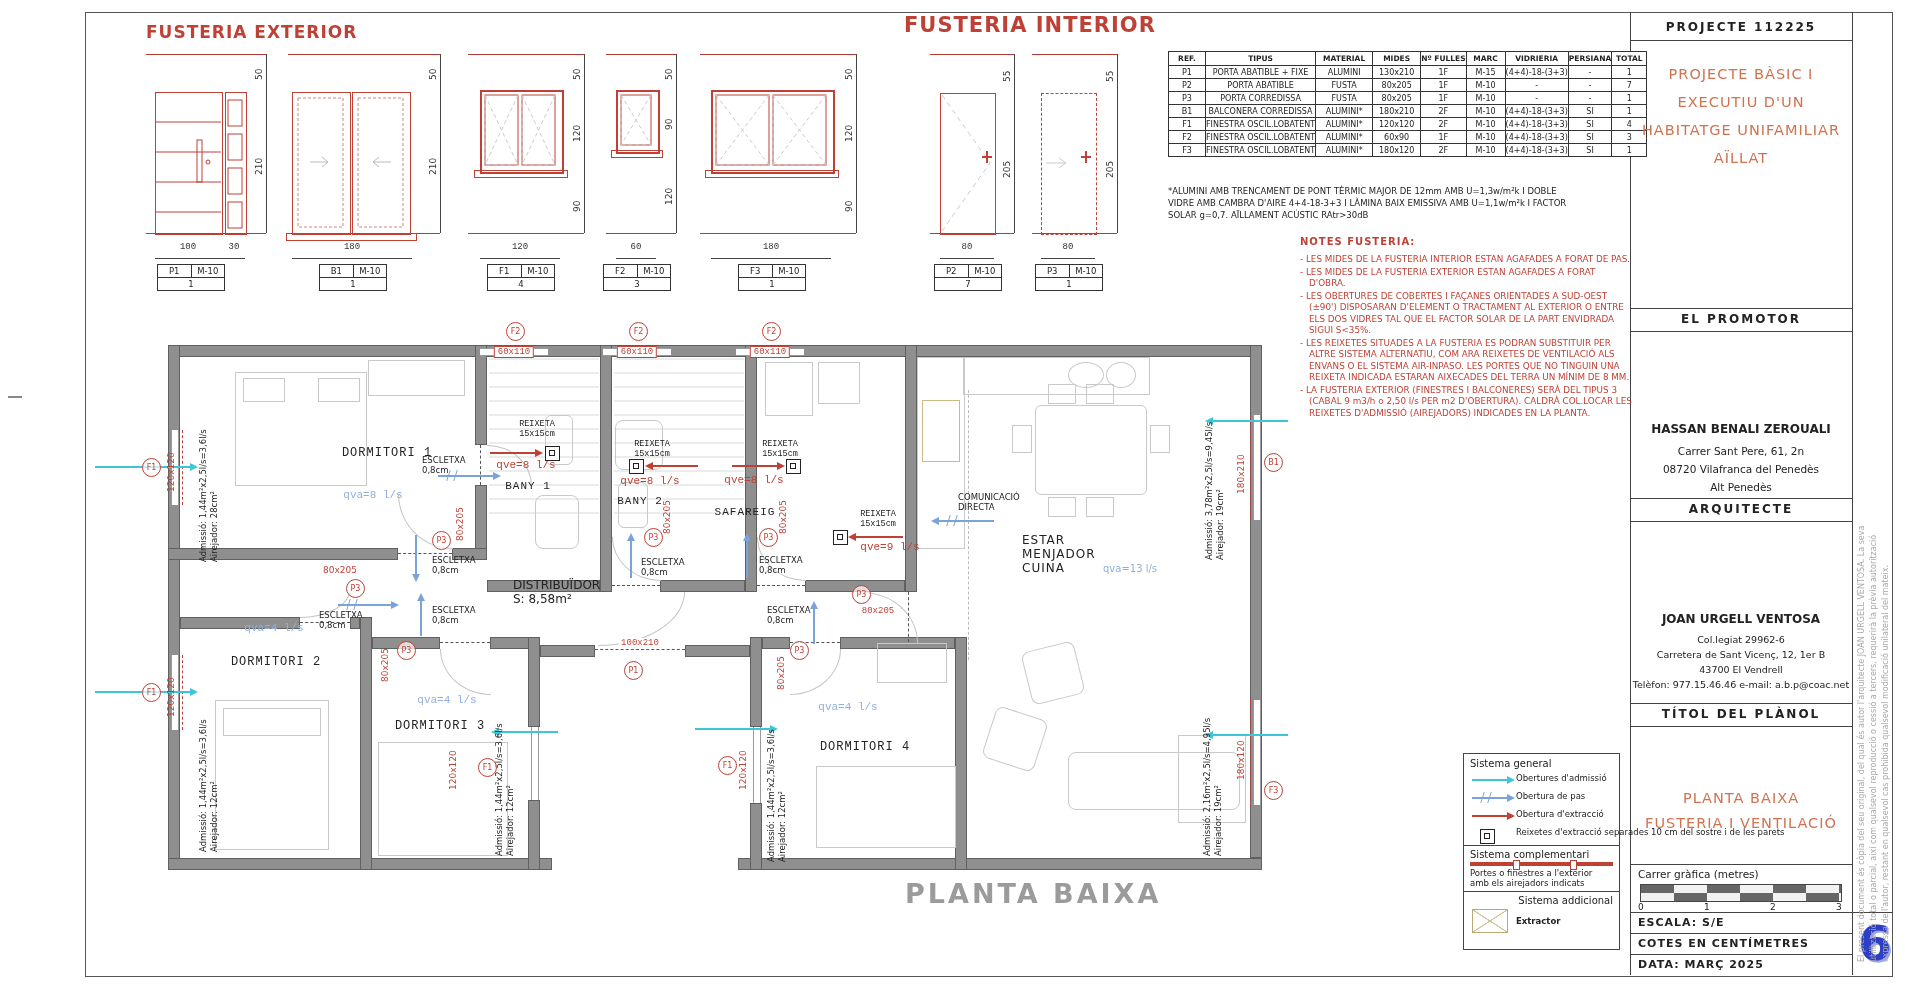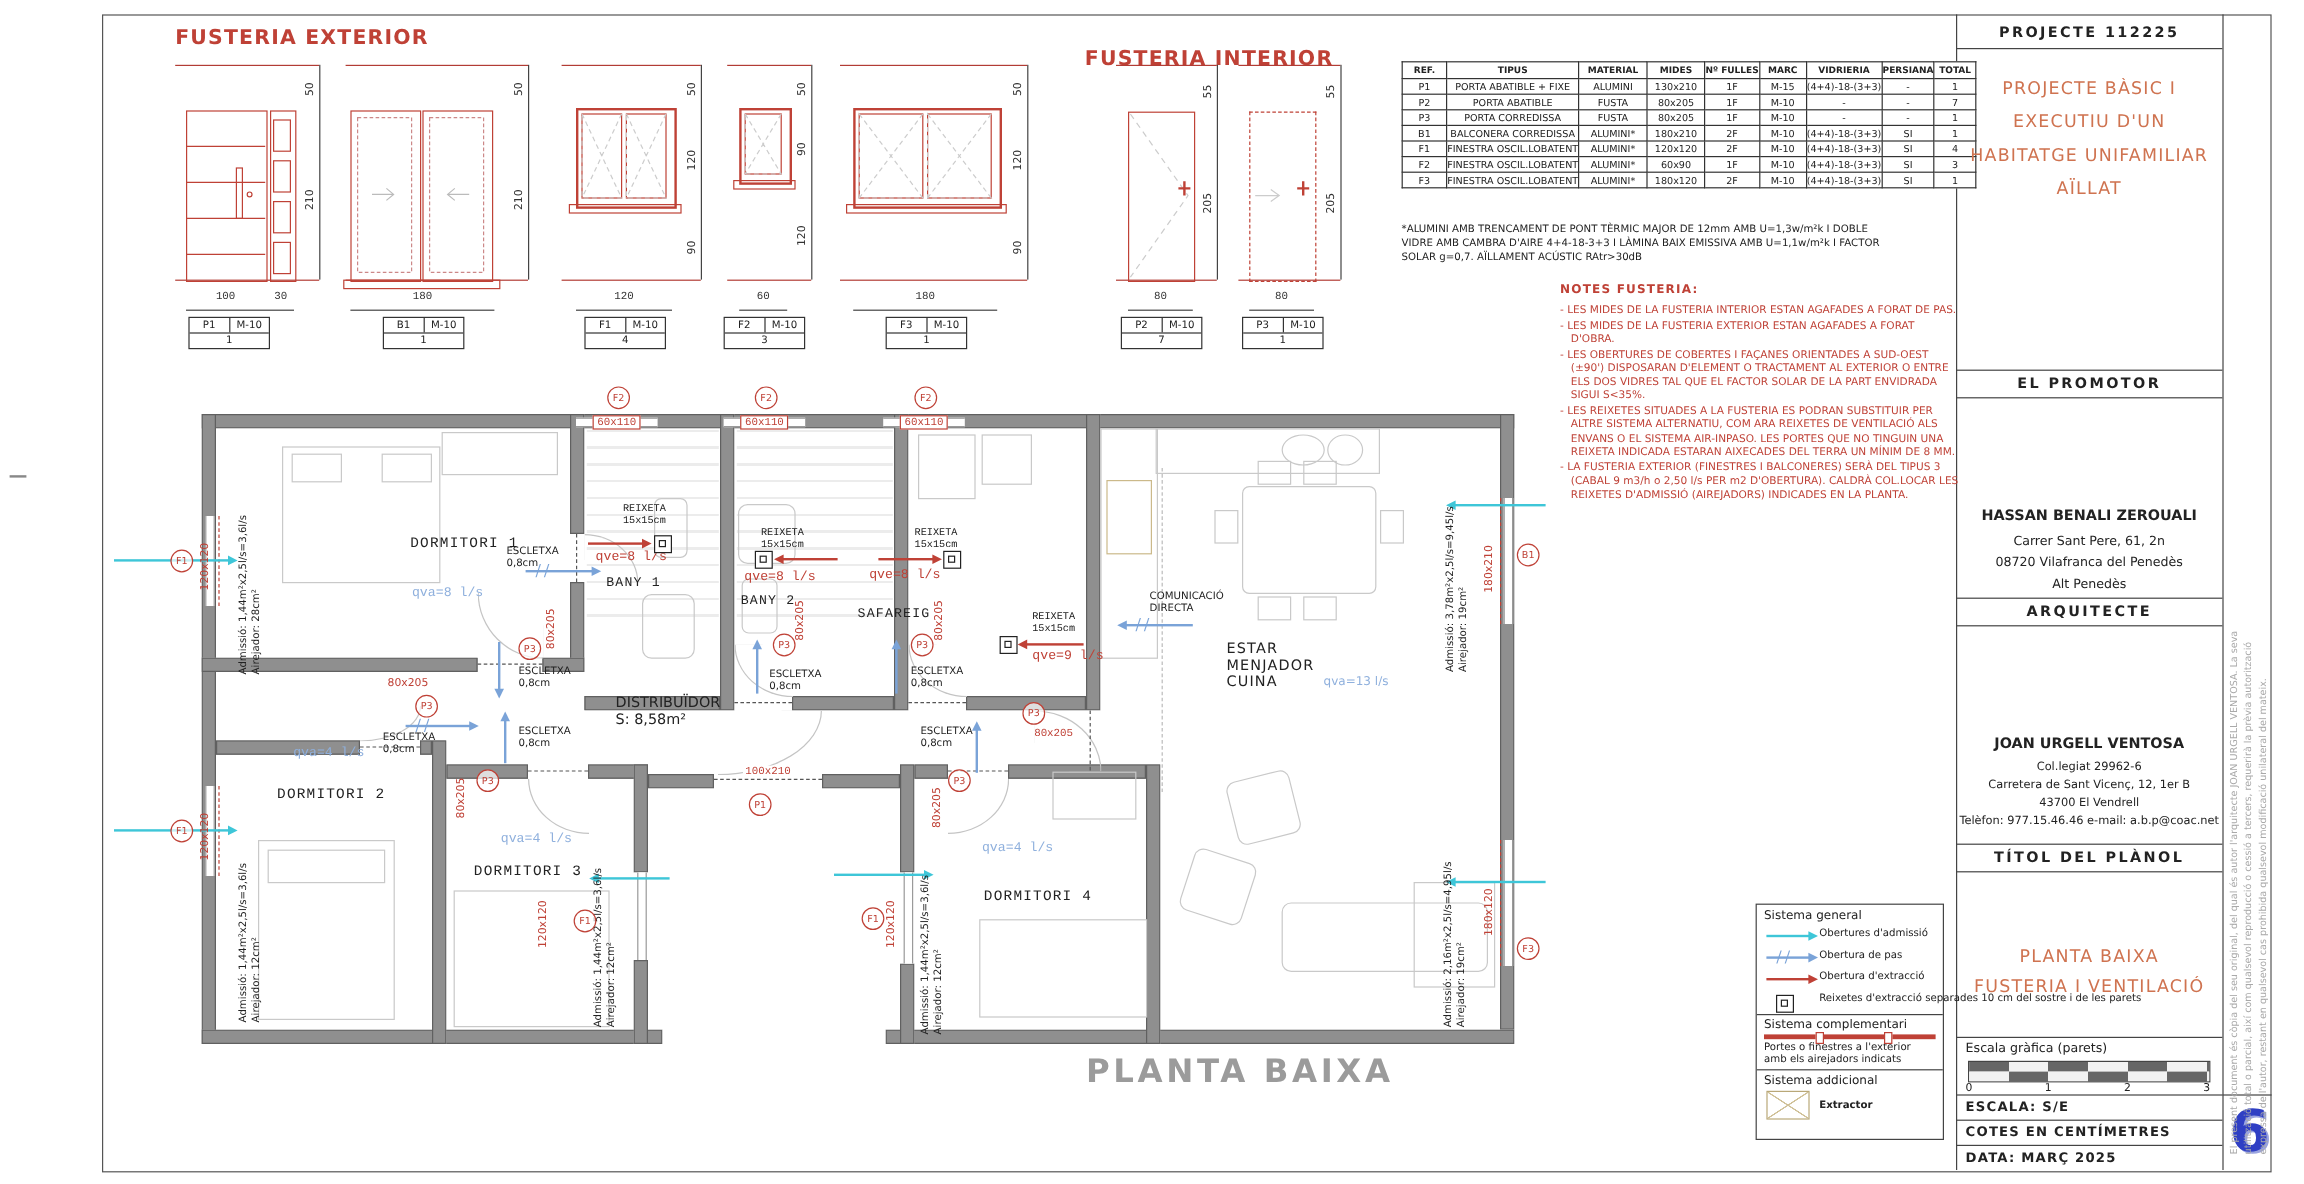--- a/index.html
+++ b/index.html
@@ -63,21 +63,21 @@
 <body>
 
 <div id="sheet">
 
   <div class="lab" style="left:85px;top:12px;width:1806px;height:963px;border:1.5px solid #555;"></div>
   <div class="lab" style="left:8px;top:396px;width:14px;height:2px;background:#888;"></div>
   <div class="lab" style="left:1630px;top:12px;width:1px;height:963px;background:#444;"></div>
   <div class="lab" style="left:1852px;top:12px;width:1px;height:963px;background:#444;"></div>
 
   <div class="lab rc" style="left:146px;top:22px;font-size:17px;font-weight:bold;letter-spacing:1px;">FUSTERIA EXTERIOR</div>
-  <div class="lab rc" style="left:904px;top:39px;font-size:17px;font-weight:bold;letter-spacing:1px;">FUSTERIA INTERIOR</div>
+  <div class="lab rc" style="left:904px;top:13px;font-size:21px;font-weight:bold;letter-spacing:1px;">FUSTERIA INTERIOR</div>
 
   <div class="eline" style="left:146px;top:54px;width:120px;height:1px;"></div>
   <div class="eline" style="left:288px;top:54px;width:152px;height:1px;"></div>
   <div class="eline" style="left:468px;top:54px;width:116px;height:1px;"></div>
   <div class="eline" style="left:606px;top:54px;width:70px;height:1px;"></div>
   <div class="eline" style="left:700px;top:54px;width:156px;height:1px;"></div>
   <div class="eline" style="left:930px;top:54px;width:84px;height:1px;"></div>
   <div class="eline" style="left:1032px;top:54px;width:85px;height:1px;"></div>
   <div class="eline" style="left:146px;top:233px;width:120px;height:1px;"></div>
   <div class="eline" style="left:288px;top:233px;width:152px;height:1px;"></div>
@@ -652,21 +652,21 @@
             <span class="rxico" style="left: 10px; top: 2px;"></span>
           </span>
           <span class="tx">Reixetes d'extracció separades 10 cm del sostre i de les parets</span>
         </div>
       </div>
     <div style="border-top:1px solid #444;margin-top:3px;"></div>
     <div style="font-size:10px;margin:3px 6px 0 6px;">Sistema complementari</div>
     <div class="redbar"></div>
     <div style="font-size:8.5px;line-height:10px;margin:2px 6px;white-space:normal;">Portes o finestres a l'exterior amb els airejadors indicats</div>
     <div style="border-top:1px solid #444;margin-top:3px;"></div>
-    <div style="font-size:10px;margin:3px 6px 0 6px;">Sistema addicional</div>
+    <div style="font-size:10px;margin:3px 6px 0 6px;text-align:right;">Sistema addicional</div>
     <div style="position:relative;height:30px;margin:3px 6px;font-weight:bold;">
       <span class="xbox"></span>
       <span style="position:absolute;left:46px;top:7px;font-size:8.5px;">Extractor</span>
     </div>
   </div>
 
   <div class="tbhdr" style="top:20px;">PROJECTE  112225</div>
   <div class="tbline" style="top:40px;"></div>
   <div class="lab" style="left:1630px;top:60px;width:222px;text-align:center;color:#cf7350;font-size:14.5px;line-height:28px;letter-spacing:1px;white-space:normal;">
     <div>PROJECTE  BÀSIC  I</div>
@@ -694,21 +694,21 @@
     <div>Telèfon: 977.15.46.46   e-mail: a.b.p@coac.net</div>
   </div>
   <div class="tbline" style="top:703px;"></div>
   <div class="tbhdr" style="top:707px;">TÍTOL DEL PLÀNOL</div>
   <div class="tbline" style="top:726px;"></div>
   <div class="lab" style="left:1630px;top:786px;width:222px;text-align:center;color:#cf7350;font-size:14.5px;line-height:25px;letter-spacing:1px;white-space:normal;">
     <div>PLANTA BAIXA</div>
     <div>FUSTERIA I VENTILACIÓ</div>
   </div>
   <div class="tbline" style="top:864px;"></div>
-  <div class="lab" style="left:1638px;top:868px;font-size:10.5px;">Escala gràfica (parets)</div>
+  <div class="lab" style="left:1638px;top:868px;font-size:10.5px;">Carrer gràfica (metres)</div>
   <div class="lab" style="left:1640px;top:884px;width:200px;height:16px;border:1px solid #444;">
     <div style="height:8px;background:repeating-linear-gradient(90deg,#666 0 33px,#f2f2f2 33px 66px);"></div>
     <div style="height:8px;background:repeating-linear-gradient(90deg,#f2f2f2 0 33px,#666 33px 66px);"></div>
   </div>
   <span class="lab" style="left:1638px;top:902px;font-size:9px;">0</span>
   <span class="lab" style="left:1704px;top:902px;font-size:9px;">1</span>
   <span class="lab" style="left:1770px;top:902px;font-size:9px;">2</span>
   <span class="lab" style="left:1836px;top:902px;font-size:9px;">3</span>
   <div class="tbline" style="top:912px;"></div>
   <div class="lab" style="left:1638px;top:916px;font-size:11px;font-weight:bold;letter-spacing:1px;">ESCALA: S/E</div>

